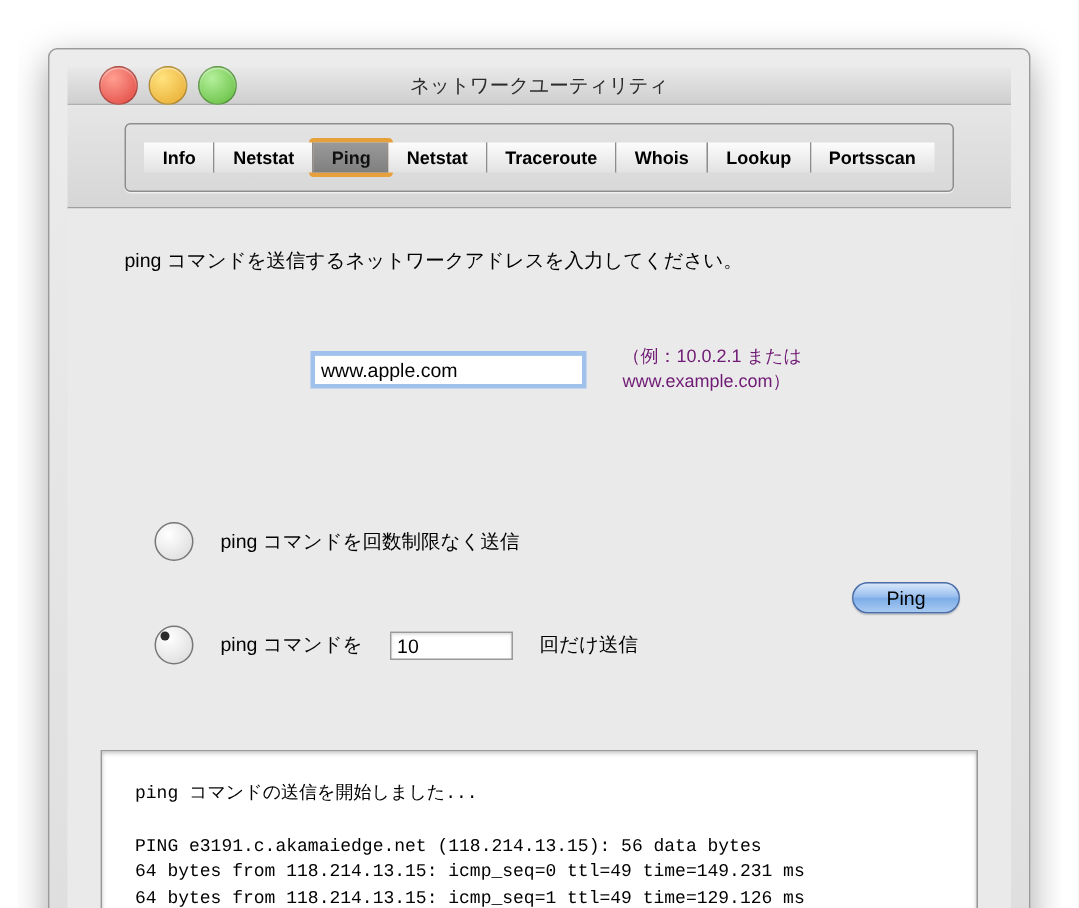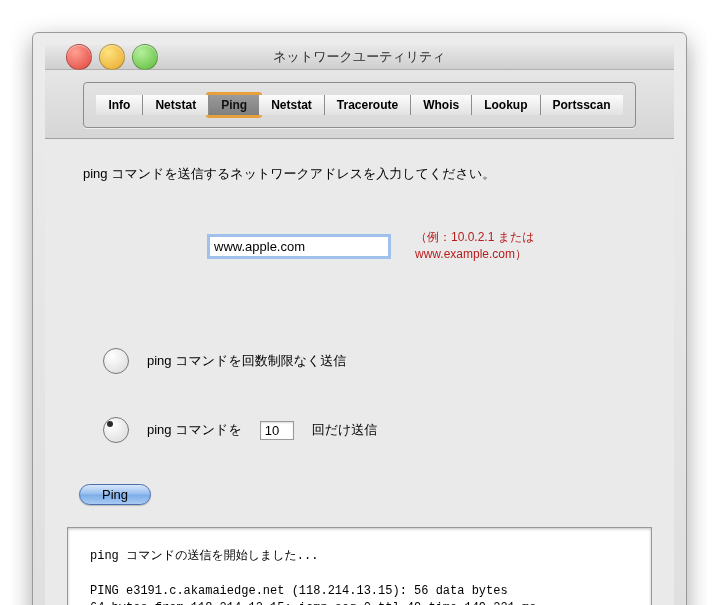--- a/index.html
+++ b/index.html
@@ -102,21 +102,21 @@
     padding: 2px 4px;
     font-size: 13px;
     border: 1px solid #7aa5d6;
     outline: 3px solid #a0c1eb;
     outline-offset: -1px;
     background: #fff;
     border-radius: 0;
   }
   .hint {
     font-size: 12px;
-    color: #b91c1c;
+    color: #701a75;
   }
   .option-row {
     display: flex;
     align-items: center;
     gap: 6px;
     margin: 3px 0;
     font-size: 13px;
   }
   .radio {
     width: 14px; height: 14px; border-radius: 50%;
@@ -126,32 +126,31 @@
     position: relative;
   }
   .radio.checked::after {
     content: "";
     position: absolute;
     top: 3px; left: 3px;
     width: 6px; height: 6px; border-radius: 50%;
     background: #2b2b2b;
   }
   .count-input {
-    width: 34px;
+    width: 82px;
     padding: 1px 4px;
     font-size: 13px;
     border: 1px solid #999;
     background: #fff;
     box-shadow: inset 0 1px 2px rgba(0,0,0,0.15);
   }
   .actions-row {
     display: flex;
     justify-content: space-between;
-    align-items: flex-start;
-    flex-direction: column;
+    align-items: center;
   }
   .options { flex: 1; }
   .ping-btn {
     margin-top: 6px;
     padding: 2px 22px;
     font-size: 13px;
     border: 1px solid #4a6ea9;
     border-radius: 11px;
     background: linear-gradient(#d8e7fb, #96bdee 48%, #7cade9 52%, #a9caf2);
     color: #000;

